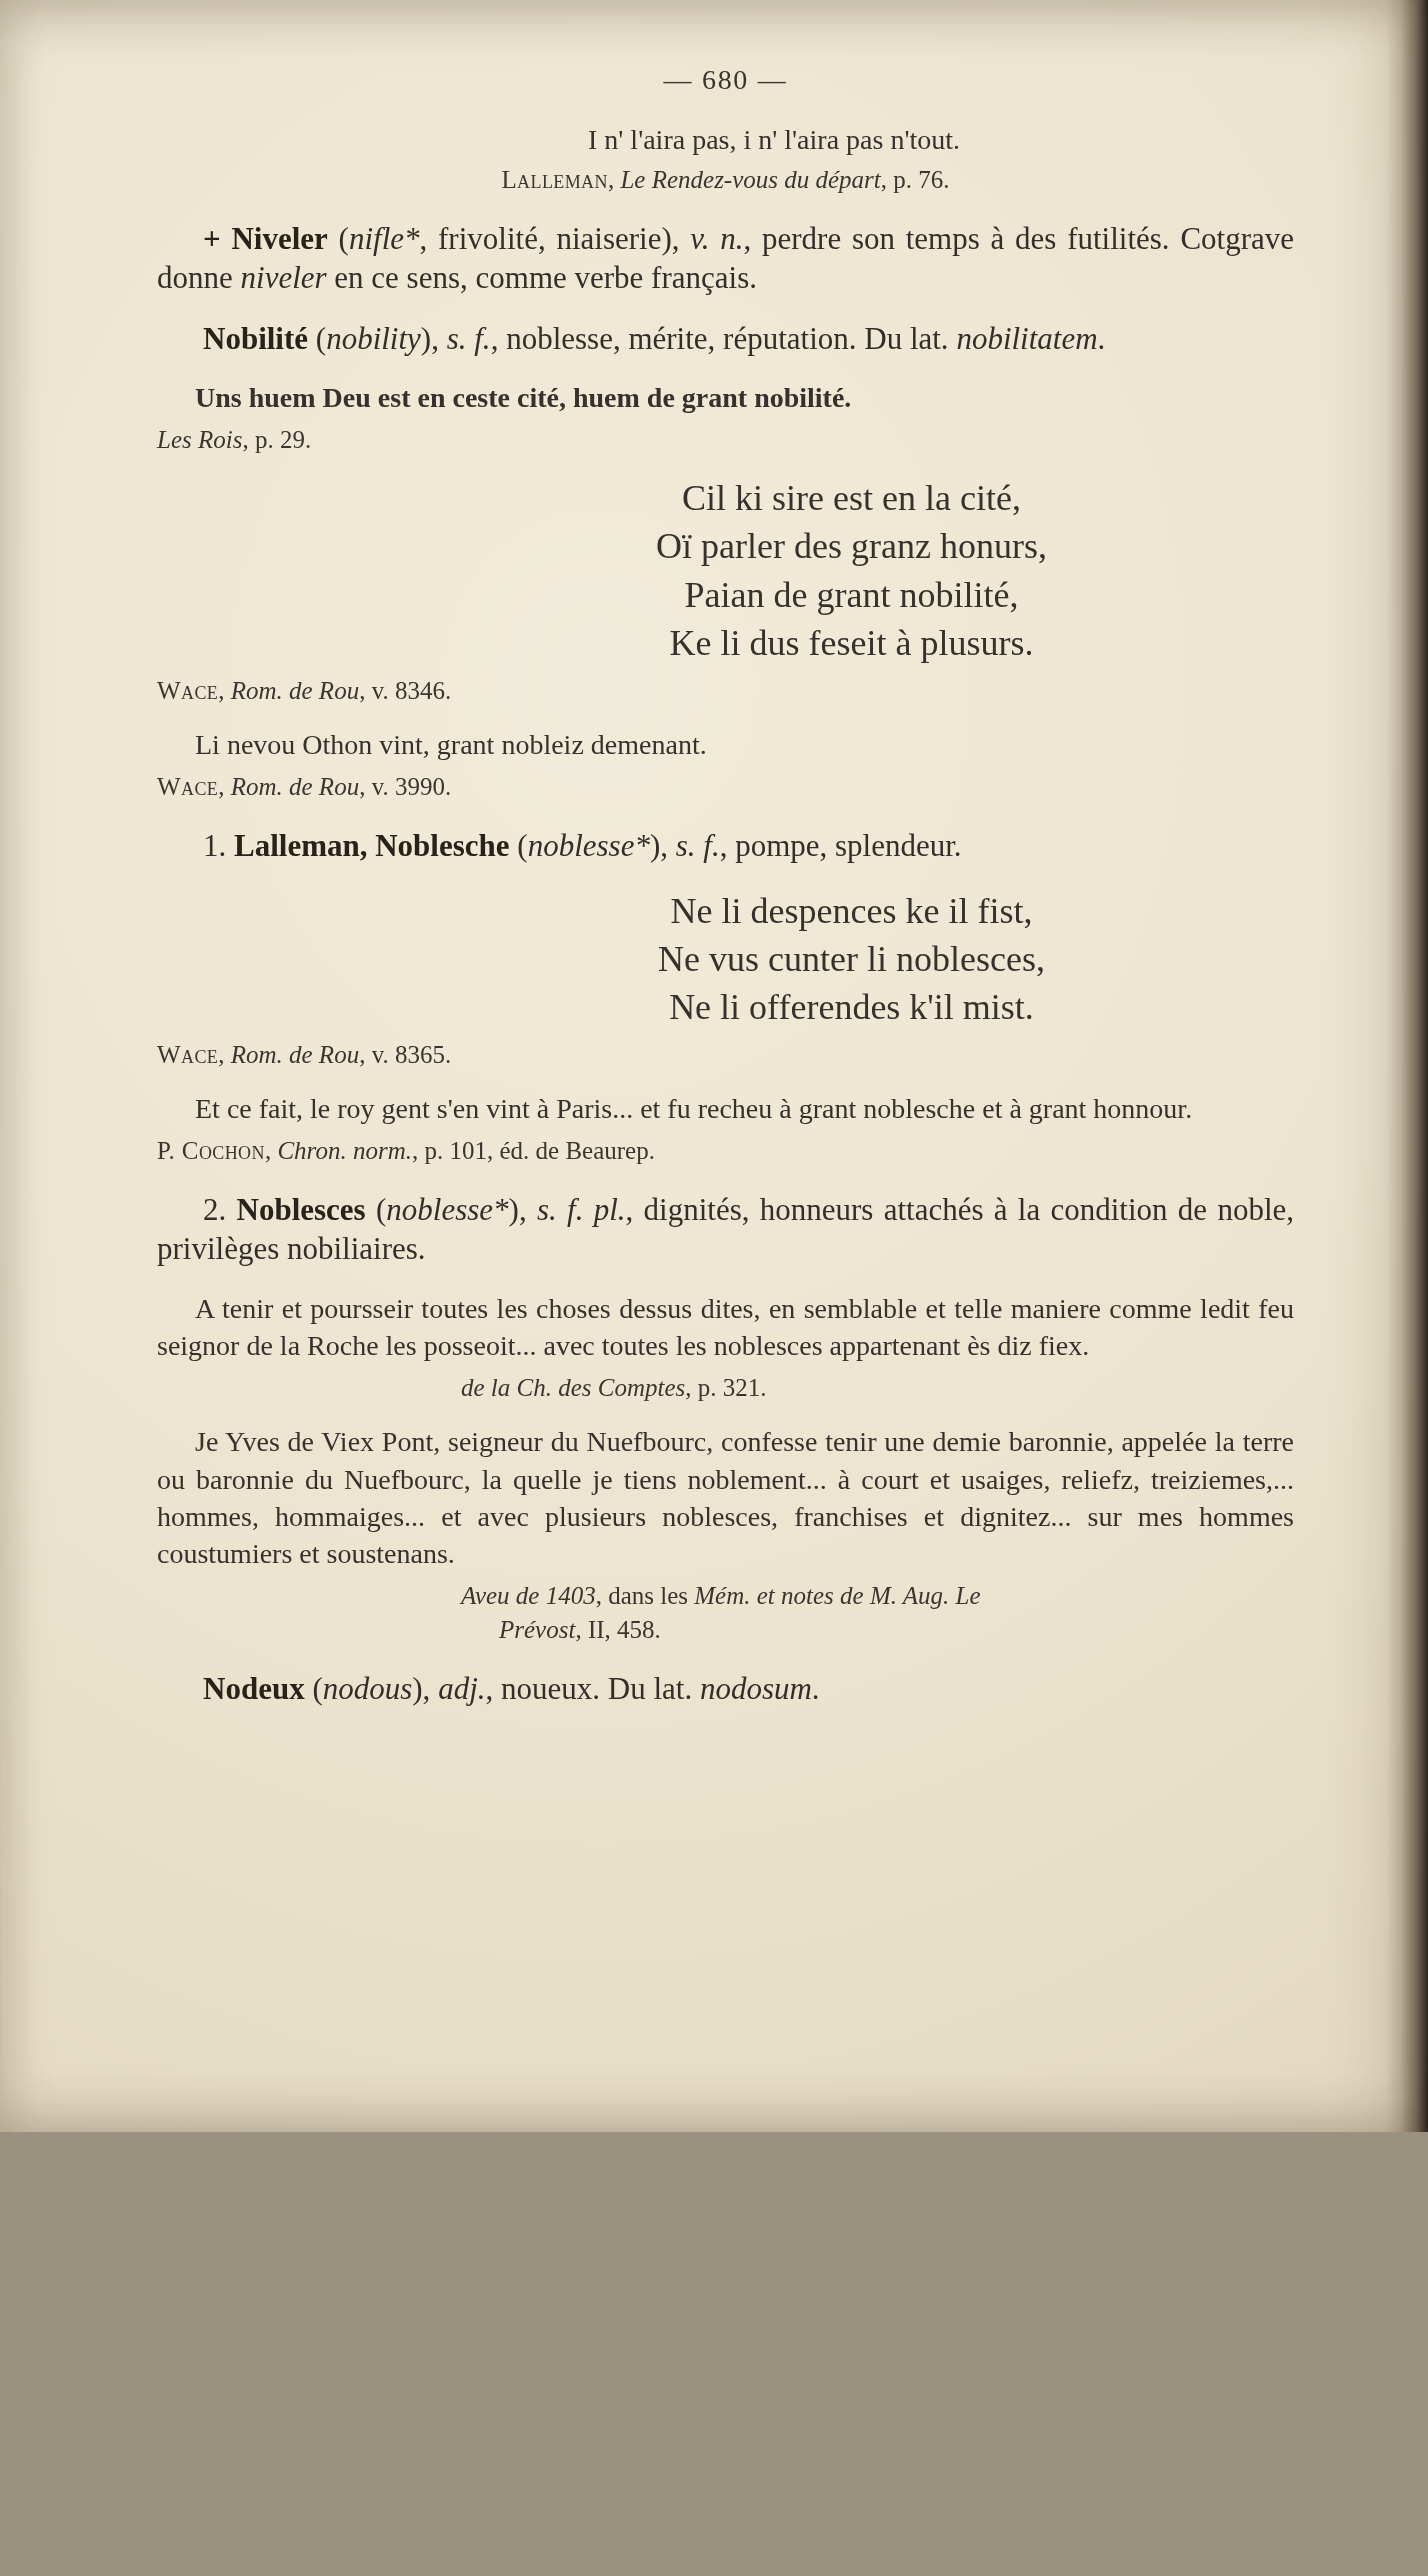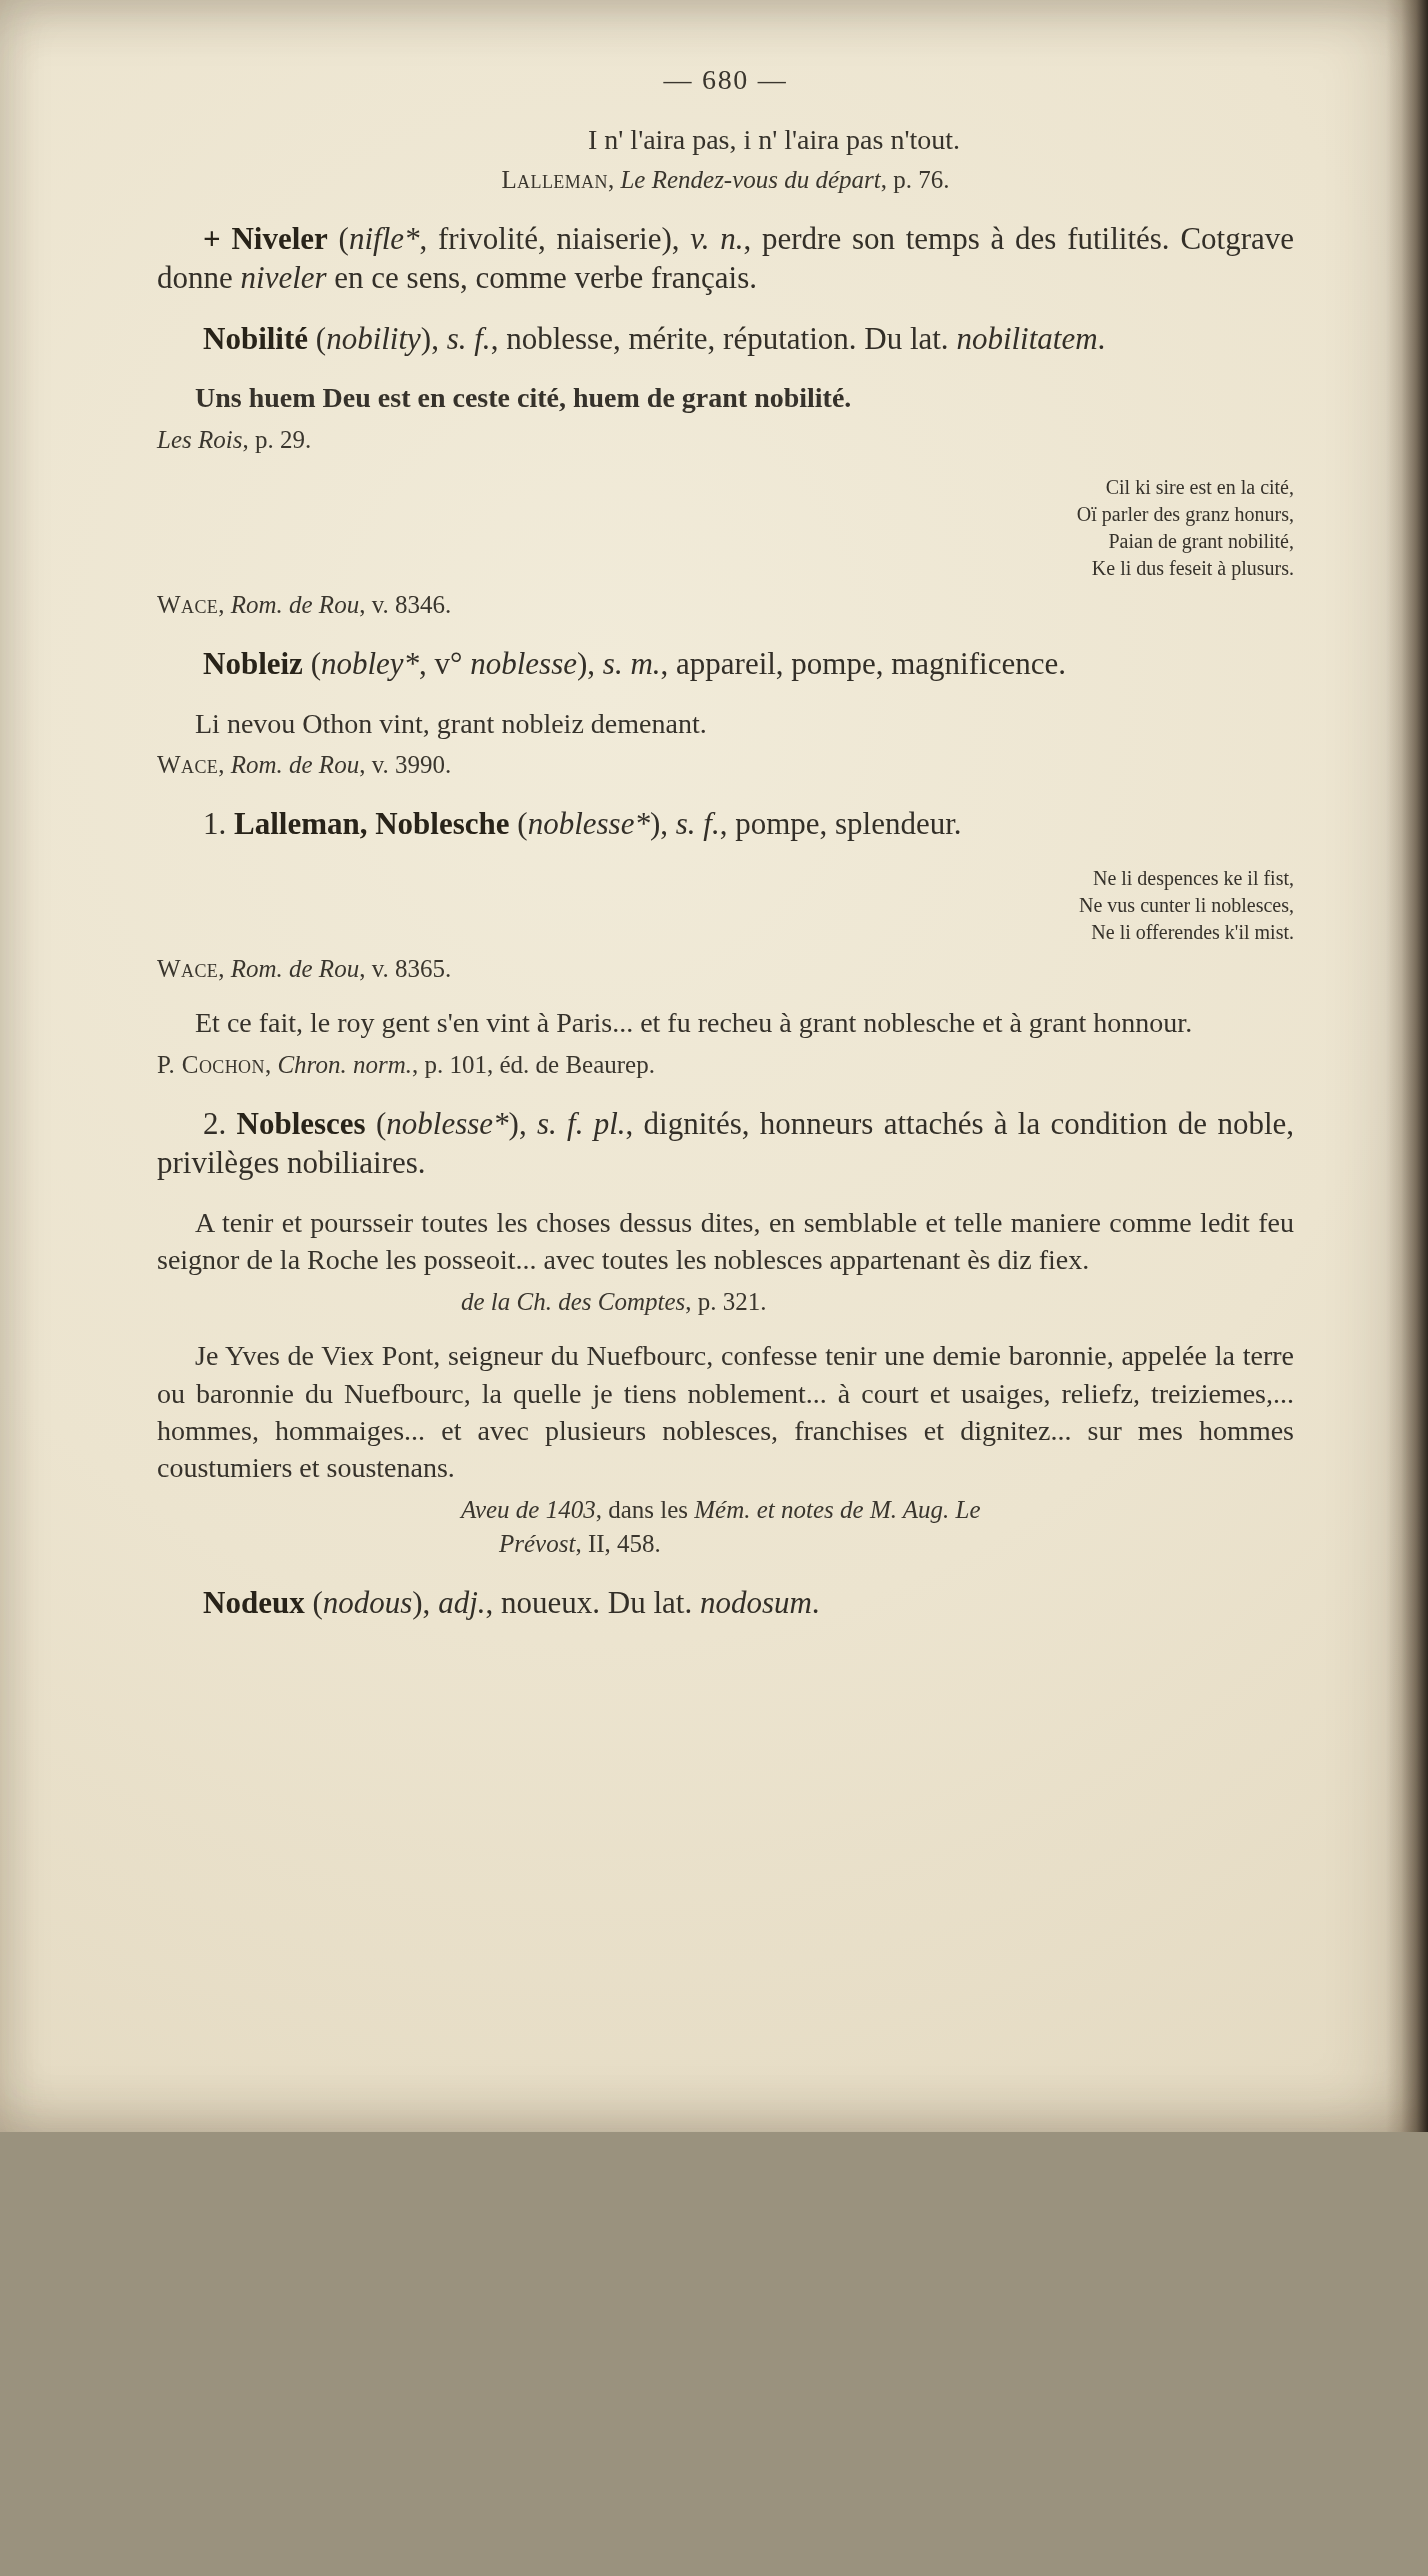--- a/index.html
+++ b/index.html
@@ -66,24 +66,24 @@
     margin: 18px 0 6.6px 0;
   }
   .quote.fragment {
     margin: 0 0 5px 97px;
     text-align: center;
     text-indent: 0;
   }
   .quote.bold { font-weight: 700; }
 
   .verse {
-    font-size: 20px;
+    font-size: 36px;
     line-height: 1.34;
     margin: 16.5px 0 6.6px 252px;
-    text-align: right;
+    text-align: center;
   }
   .vline { white-space: pre; }
 
   .attribution {
     font-size: 25px;
     line-height: 1.38;
     margin: 0 0 8.3px 0;
     color: #3a362e;
   }
   .attribution.right  { text-align: left; padding-right: 124px; }
@@ -114,21 +114,20 @@
       </div>
       <div class="verse">
         <div class="vline">Cil ki sire est en la cité,</div>
         <div class="vline">Oï parler des granz honurs,</div>
         <div class="vline">Paian de grant nobilité,</div>
         <div class="vline">Ke li dus feseit à plusurs.</div>
       </div>
       <div class="attribution right">
         <div class="cline"><span class="sc">Wace</span>, <span class="i">Rom. de Rou</span>, v. 8346.</div>
       </div>
-      <div class="para"><span class="b">Nobleiz</span> (<span class="i">nobley*</span>, v° <span class="i">noblesse</span>), <span class="i">s. m.</span>, appareil, pompe, magnificence.</div>
       <div class="quote">Li nevou Othon vint, grant nobleiz demenant.</div>
       <div class="attribution right">
         <div class="cline"><span class="sc">Wace</span>, <span class="i">Rom. de Rou</span>, v. 3990.</div>
       </div>
       <div class="para">1. <span class="b">Lalleman, Noblesche</span> (<span class="i">noblesse*</span>), <span class="i">s. f.</span>, pompe, splendeur.</div>
       <div class="verse">
         <div class="vline">Ne li despences ke il fist,</div>
         <div class="vline">Ne vus cunter li noblesces,</div>
         <div class="vline">Ne li offerendes k'il mist.</div>
       </div>

